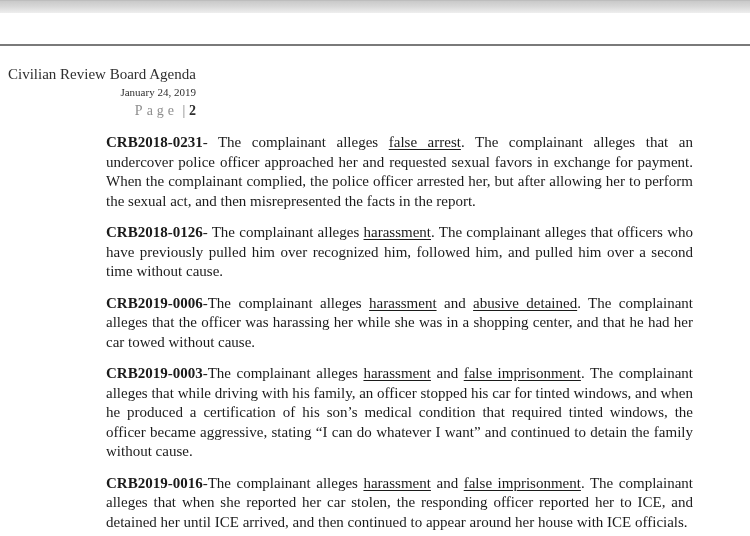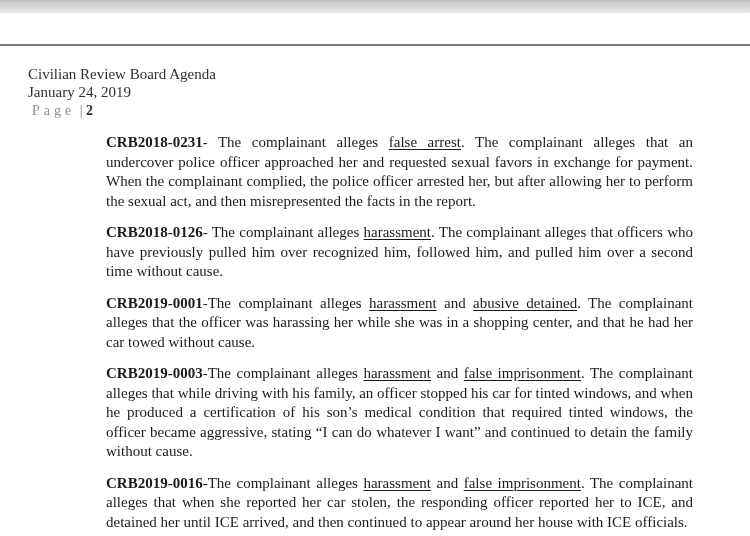--- a/index.html
+++ b/index.html
@@ -28,29 +28,30 @@
   .divider {
     position: absolute;
     top: 44px;
     left: 0;
     width: 750px;
     height: 2px;
     background: #7a7a7a;
   }
   .doc-header {
     position: absolute;
-    left: 28px;
+    left: 8px;
     top: 65px;
     color: #2f2f2f;
     font-size: 15px;
     line-height: 18px;
     white-space: nowrap;
+    text-align: right;
   }
   .doc-title { font-size: 15px; }
-  .doc-date  { font-size: 15px; }
+  .doc-date  { font-size: 11px; }
   .page-line {
     font-size: 14px;
     color: #8e8e8e;
     margin-top: 1px;
   }
   .pg-word { letter-spacing: 4px; padding-left: 4px; }
   .pg-sep  { color: #7e7e7e; padding-left: 1px; }
   .pg-num  { color: #2f2f2f; font-weight: bold; }
   .doc-body {
     position: absolute;
@@ -79,17 +80,17 @@
     <div class="page-line">
       <span class="pg-word">Page</span>
       <span class="pg-sep">|</span>
       <span class="pg-num">2</span>
     </div>
   </header>
 
   <main class="doc-body">
       <p class="entry"><span class="entry-id">CRB2018-0231</span><span>- The complainant alleges </span><span class="u">false arrest</span><span>. The complainant alleges that an undercover police officer approached her and requested sexual favors in exchange for payment. When the complainant complied, the police officer arrested her, but after allowing her to perform the sexual act, and then misrepresented the facts in the report.</span></p>
       <p class="entry"><span class="entry-id">CRB2018-0126</span><span>- The complainant alleges </span><span class="u">harassment</span><span>. The complainant alleges that officers who have previously pulled him over recognized him, followed him, and pulled him over a second time without cause.</span></p>
-      <p class="entry"><span class="entry-id">CRB2019-0001</span><span>-The complainant alleges </span><span class="u">harassment</span><span> and </span><span class="u">abusive detained</span><span>. The complainant alleges that the officer was harassing her while she was in a shopping center, and that he had her car towed without cause.</span></p>
+      <p class="entry"><span class="entry-id">CRB2019-0006</span><span>-The complainant alleges </span><span class="u">harassment</span><span> and </span><span class="u">abusive detained</span><span>. The complainant alleges that the officer was harassing her while she was in a shopping center, and that he had her car towed without cause.</span></p>
       <p class="entry"><span class="entry-id">CRB2019-0003</span><span>-The complainant alleges </span><span class="u">harassment</span><span> and </span><span class="u">false imprisonment</span><span>. The complainant alleges that while driving with his family, an officer stopped his car for tinted windows, and when he produced a certification of his son’s medical condition that required tinted windows, the officer became aggressive, stating “I can do whatever I want” and continued to detain the family without cause.</span></p>
       <p class="entry"><span class="entry-id">CRB2019-0016</span><span>-The complainant alleges </span><span class="u">harassment</span><span> and </span><span class="u">false imprisonment</span><span>. The complainant alleges that when she reported her car stolen, the responding officer reported her to ICE, and detained her until ICE arrived, and then continued to appear around her house with ICE officials.</span></p>
     </main>
 </div>
 
 </body></html>

